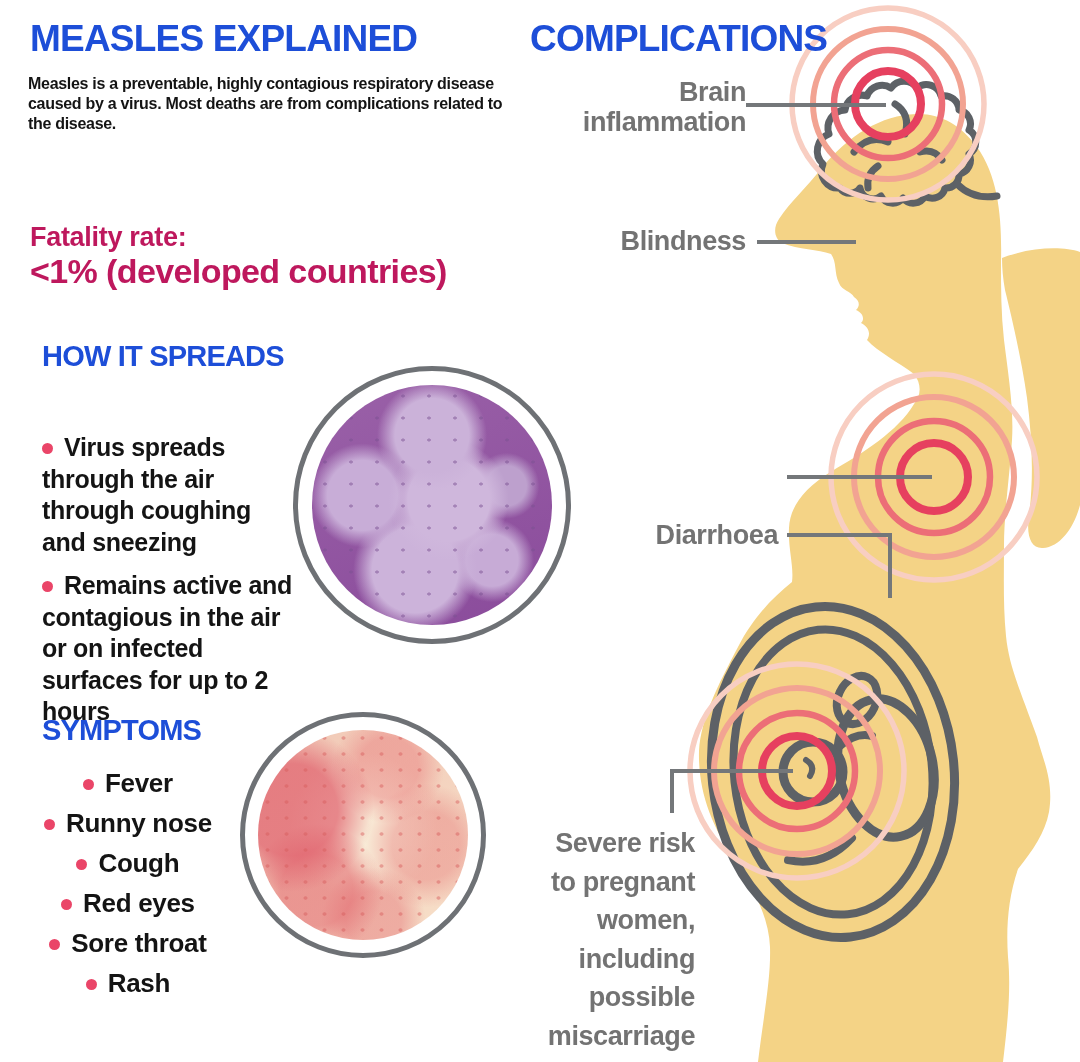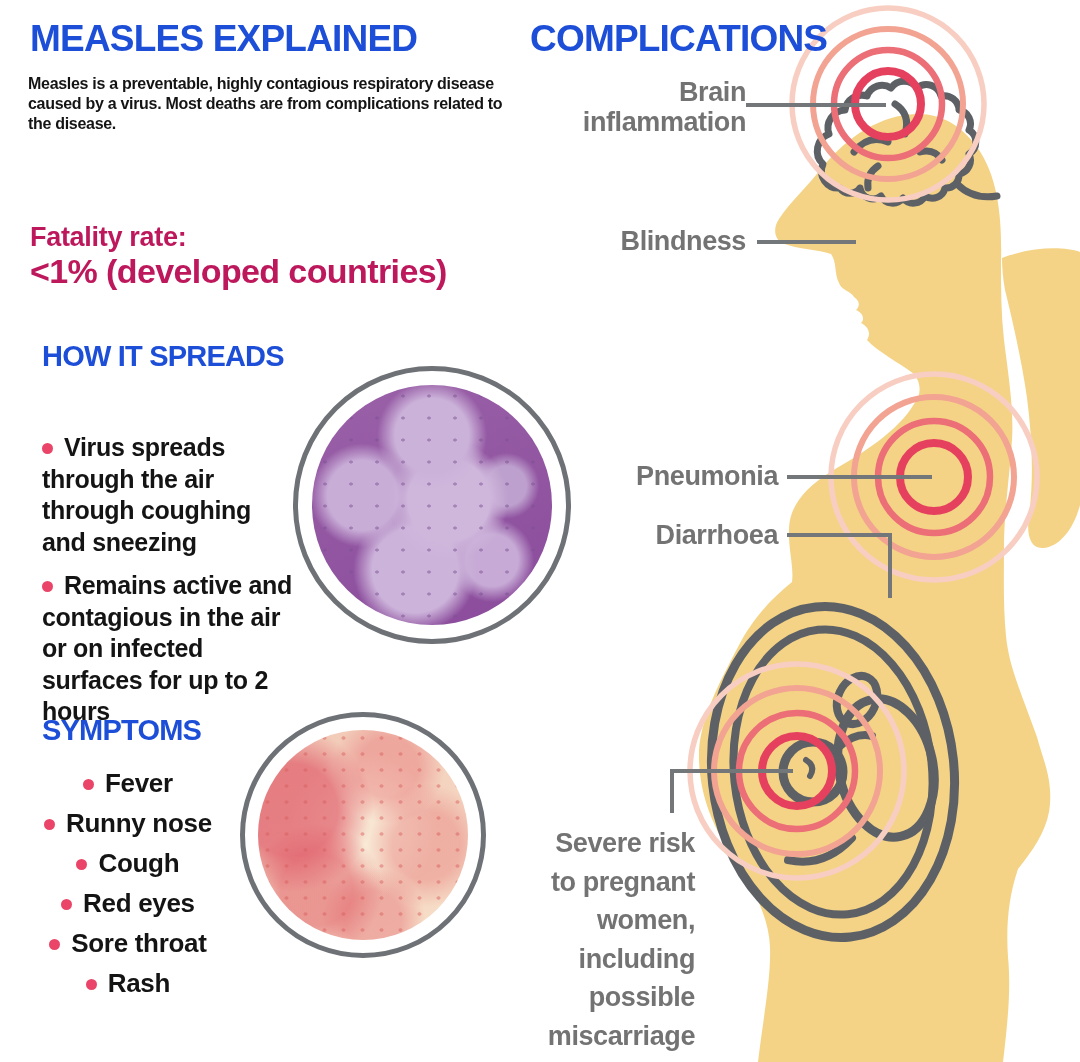--- a/index.html
+++ b/index.html
@@ -141,17 +141,16 @@
   </ul>
 
   <div class="abs photo-ring ring-rash" style="left:240px;top:712px;z-index:2">
     <div class="photo-disc disc-rash"></div>
   </div>
 
   <div class="abs title h-blue" style="left:530px;top:20px;z-index:5">COMPLICATIONS</div>
 
   <div class="abs comp-label" style="left:546px;top:77px;width:200px;">Brain inflammation</div>
   <div class="abs comp-label" style="left:546px;top:226px;width:200px;">Blindness</div>
-  <div class="abs comp-label" style="left:578px;top:461px;width:200px;">Pneumonia</div>
   <div class="abs comp-label" style="left:578px;top:520px;width:200px;">Diarrhoea</div>
   <div class="abs comp-label severe" style="left:535px;top:824px;width:160px;">Severe risk to pregnant women, including possible miscarriage</div>
 
 </div>
 
 </body></html>

